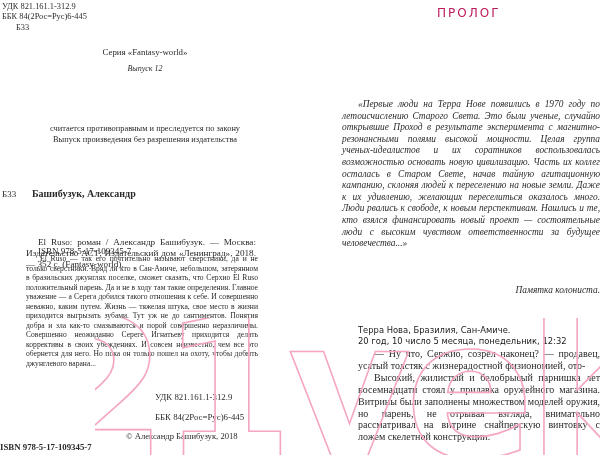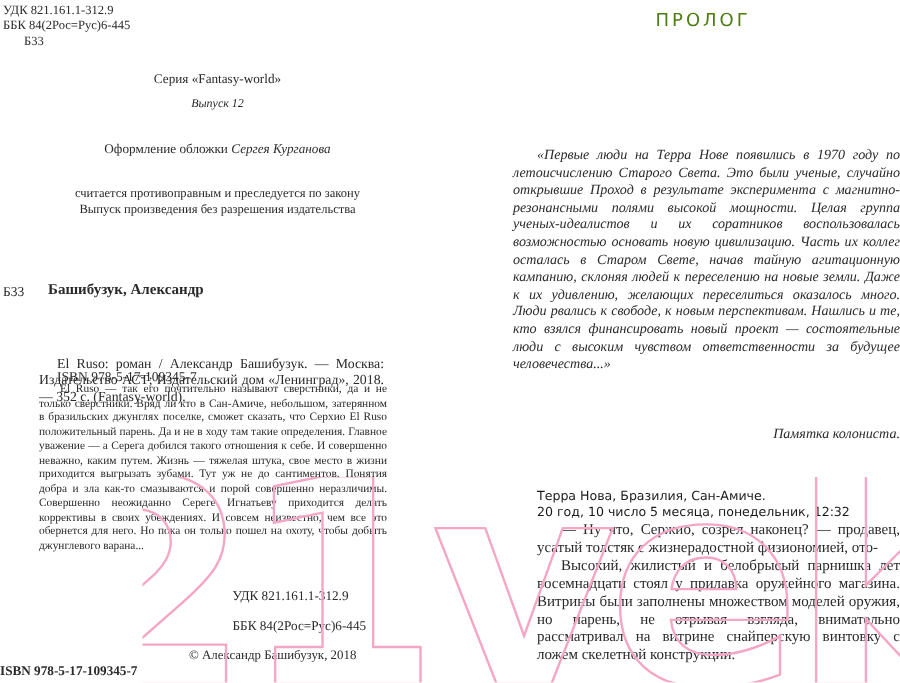--- a/index.html
+++ b/index.html
@@ -26,21 +26,21 @@
   .annot { position: absolute; left: 26px; top: 254px; width: 232px;
            font-size: 7.6px; line-height: 9.55px; text-align: justify; }
   .annot p { margin: 0; text-indent: 14px; }
   .udk2 { left: 155px; top: 392px; font-size: 8.8px; }
   .bbk2 { left: 155px; top: 412px; font-size: 8.8px; }
   .copy1 { left: 126px; top: 431px; font-size: 8.6px; }
   .copy2 { left: 121px; top: 442px; font-size: 8.6px; }
   .isbn-bottom { left: 0; top: 442px; font-size: 8.8px; font-weight: bold; }
 
   .prologue-title { left: 137px; top: 6px; font-family: "DejaVu Sans", sans-serif;
-                    font-size: 12px; letter-spacing: 2px; color: #4d7c0f; }
+                    font-size: 12px; letter-spacing: 2px; color: #be185d; }
   .epigraph { position: absolute; left: 42px; top: 99px; width: 258px;
               font-size: 9.4px; line-height: 11.6px; font-style: italic; text-align: justify; }
   .epigraph p { margin: 0; text-indent: 16px; }
   .source1 { right: 0; top: 285px; font-size: 9.4px; font-style: italic; margin-left: 16px; }
   .source2 { right: 0; top: 297px; font-size: 9.4px; font-style: italic; }
   .place { left: 58px; top: 325px; font-family: "DejaVu Sans", sans-serif; font-size: 8.4px; color: #1a1a1a; }
   .datetime { left: 58px; top: 336px; font-family: "DejaVu Sans", sans-serif; font-size: 8.4px; color: #1a1a1a; }
   .body-text { position: absolute; left: 58px; top: 348px; width: 242px;
                font-size: 10px; line-height: 11.9px; text-align: justify; }
   .body-text p { margin: 0; text-indent: 16px; }
@@ -53,21 +53,20 @@
 
 <div class="page left">
   <div class="abs codes">
     <div>УДК 821.161.1-312.9</div>
     <div>ББК 84(2Рос=Рус)6-445</div>
     <div class="indent">Б33</div>
   </div>
 
   <div class="abs center series">Серия «Fantasy-world»</div>
   <div class="abs center issue">Выпуск 12</div>
-  <div class="abs center design"><span>Оформление обложки </span><i>Сергея Курганова</i></div>
 
   <div class="abs center warning">
     <div>считается противоправным и преследуется по закону</div>
     <div>Выпуск произведения без разрешения издательства</div>
   </div>
 
   <div class="abs bib-code">Б33</div>
   <div class="abs bib-author">Башибузук, Александр</div>
   <div class="bib-body">
     <p>El Ruso: роман / Александр Башибузук. — Москва: Издательство АСТ; Издательский дом «Ленинград», 2018. — 352 с. (Fantasy-world).</p>

